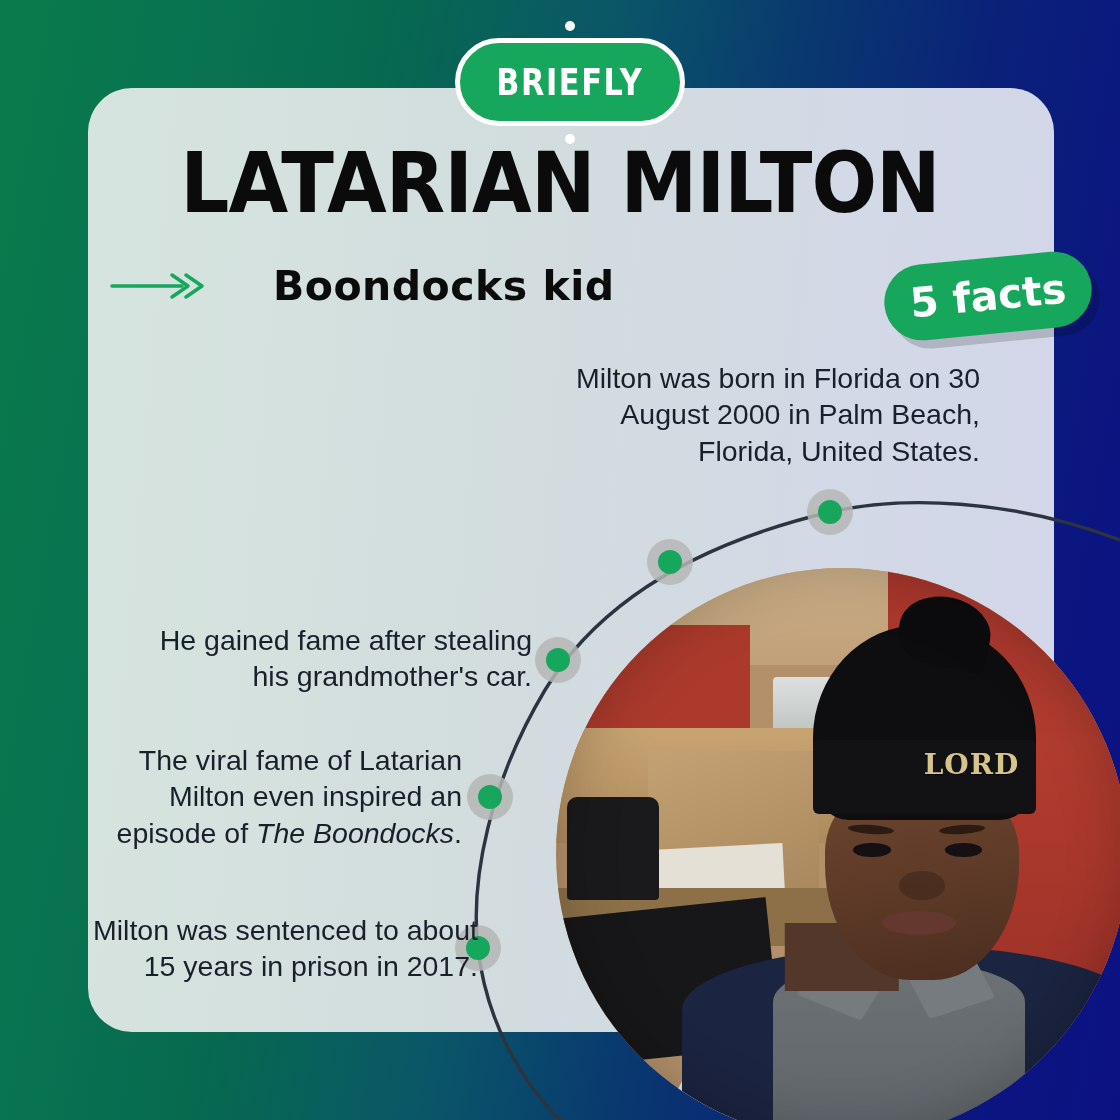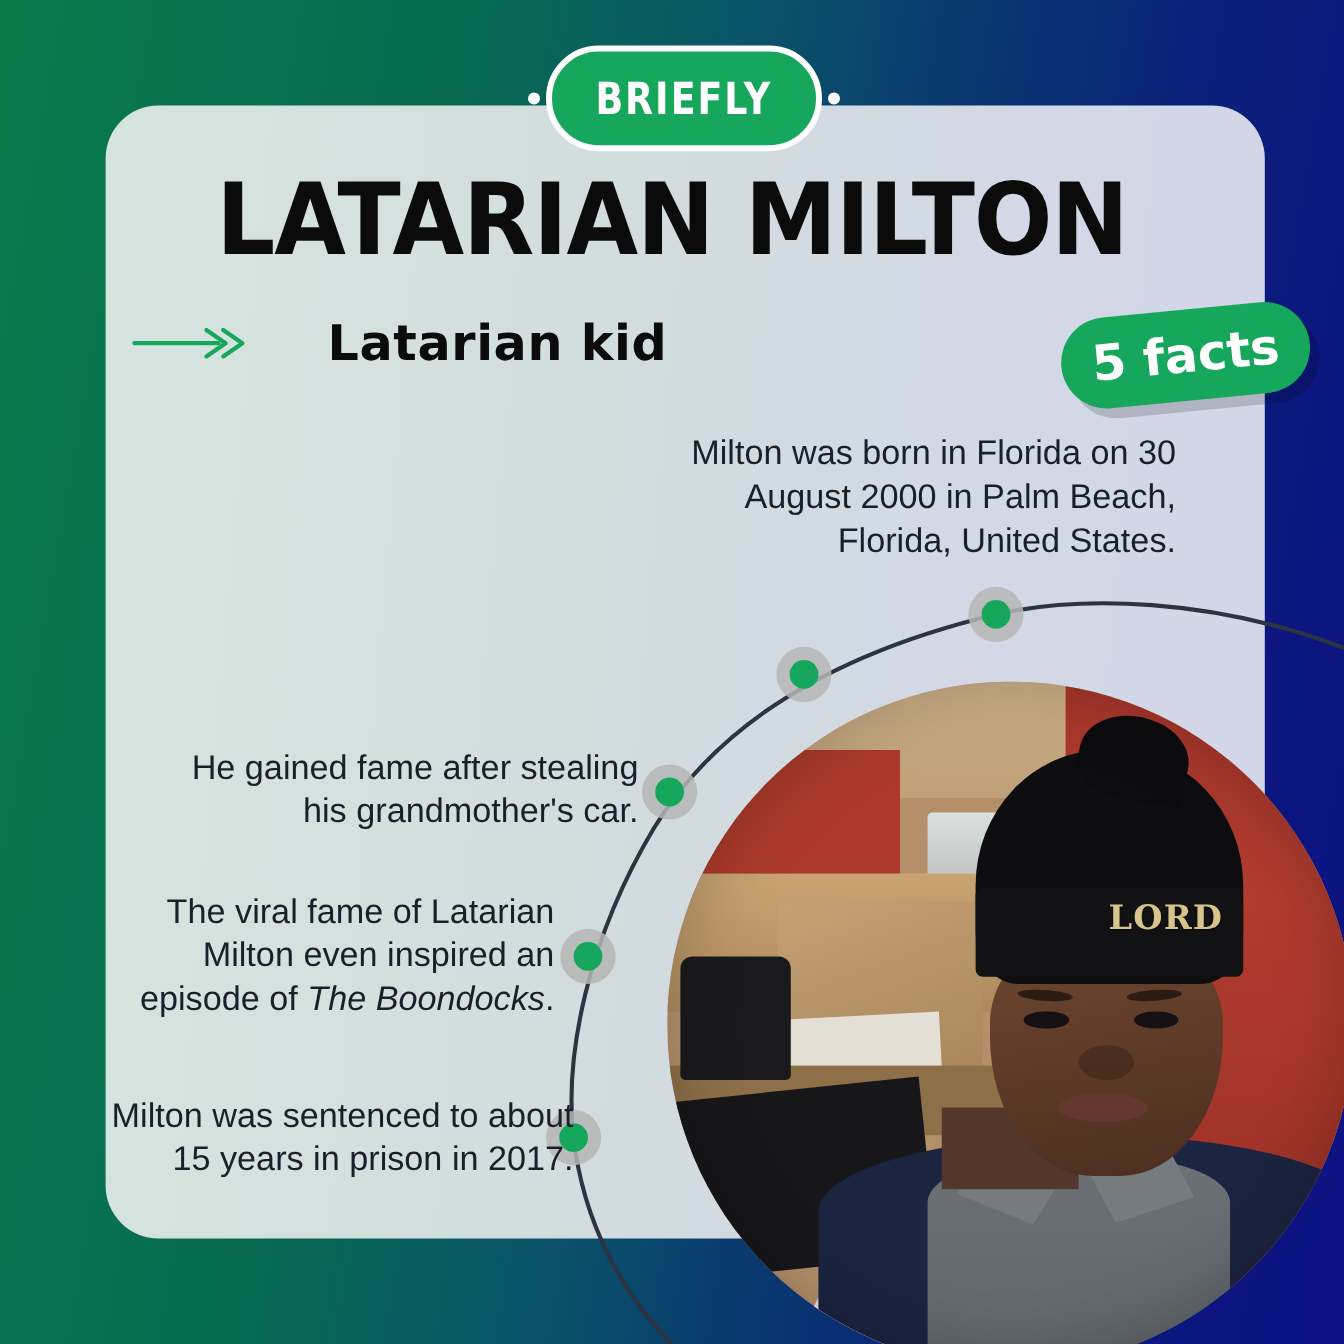--- a/index.html
+++ b/index.html
@@ -57,20 +57,21 @@
     height: 88px;
     border-radius: 44px;
     background: #16a75c;
     border: 5px solid #ffffff;
     box-sizing: border-box;
     display: flex;
     align-items: center;
     justify-content: center;
     gap: 30px;
     z-index: 30;
+    flex-direction: column;
   }
   .briefly-dot {
     width: 10px;
     height: 10px;
     border-radius: 50%;
     background: #ffffff;
     flex: none;
   }
   .briefly-text {
     color: #ffffff;
@@ -439,21 +440,21 @@
   <div class="card"></div>
 
   <div class="title">LATARIAN MILTON</div>
 
   <div class="subtitle-row">
     <svg class="arrow-icon" viewBox="0 0 95 36">
       <line x1="2" y1="18" x2="72" y2="18" stroke="#16a75c" stroke-width="3.5" stroke-linecap="round"></line>
       <polyline points="62,7 78,18 62,29" fill="none" stroke="#16a75c" stroke-width="3.5" stroke-linecap="round" stroke-linejoin="round"></polyline>
       <polyline points="76,7 92,18 76,29" fill="none" stroke="#16a75c" stroke-width="3.5" stroke-linecap="round" stroke-linejoin="round"></polyline>
     </svg>
-    <span class="subtitle-text">Latarian kid</span>
+    <span class="subtitle-text">Boondocks kid</span>
   </div>
 
   <div class="facts-pill">
     <span class="facts-pill-text">5 facts</span>
   </div>
 
   <svg class="timeline-svg" viewBox="0 0 1120 1120">
     <path d="M 1120 540 C 1010 498, 900 496, 830 512 C 700 543, 600 600, 545 690 C 490 782, 470 880, 478 948 C 486 1020, 520 1080, 560 1120" fill="none" stroke="#2b3440" stroke-width="3.4"></path>
 
     <g>

